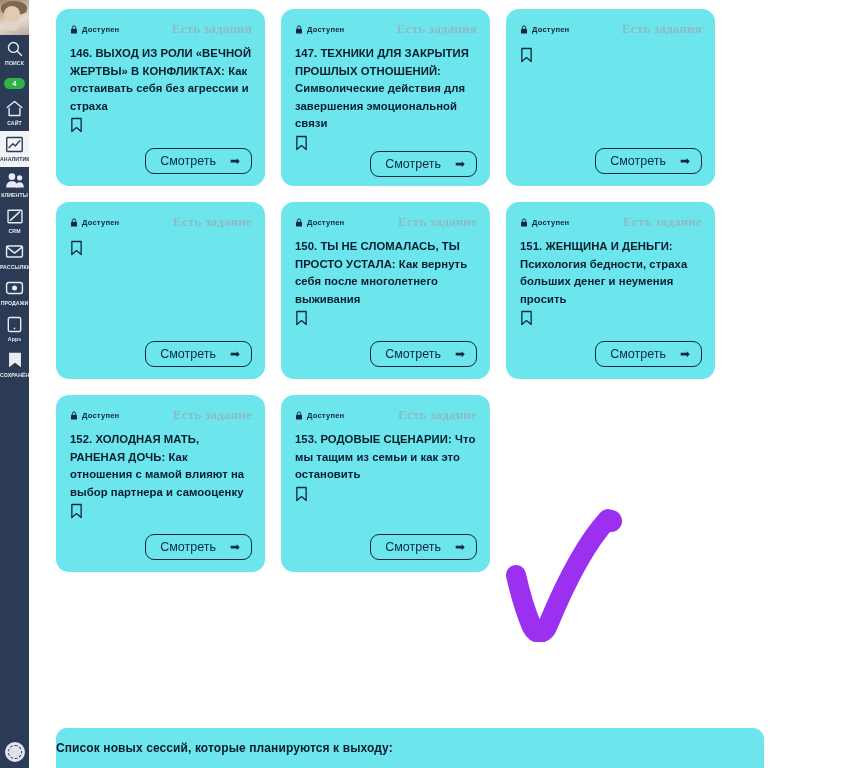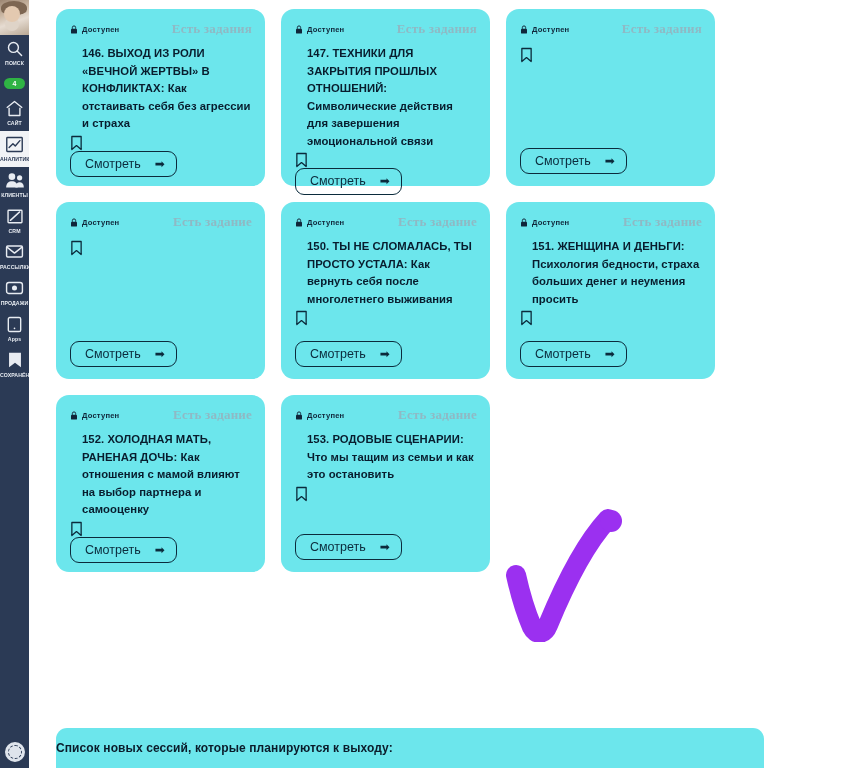--- a/index.html
+++ b/index.html
@@ -153,29 +153,29 @@
     letter-spacing: .2px;
     font-family: Liberation Serif, serif;
   }
   .card-title {
     font-size: 11.3px;
     font-weight: 800;
     line-height: 17.5px;
     color: #081d2e;
     letter-spacing: .05px;
     max-width: 185px;
-    margin-left: 12px;
   }
   .bookmark {
     margin-top: 2px;
   }
   .bookmark svg { display: block; }
   .card-btn-row {
     margin-top: auto;
     display: flex;
+    justify-content: flex-end;
   }
   .card-btn {
     display: inline-flex;
     align-items: center;
     gap: 14px;
     background: transparent;
     border: 1.4px solid #0b2b3c;
     border-radius: 9px;
     padding: 6px 11px 6px 14px;
     font-family: "Liberation Sans", sans-serif;

